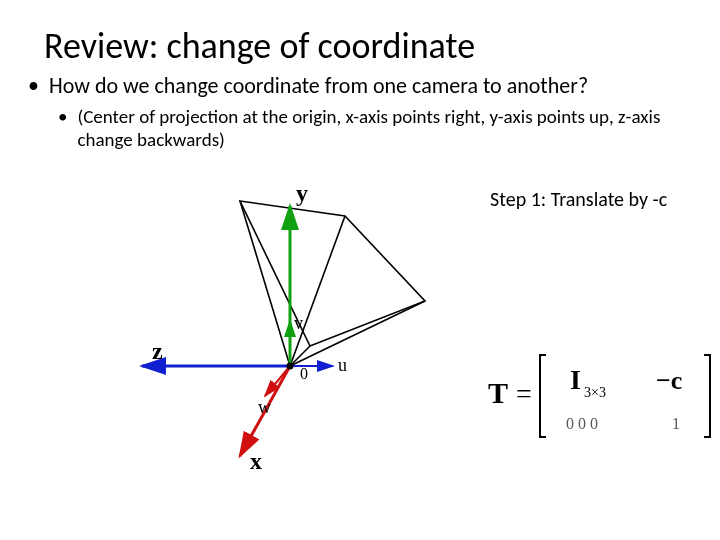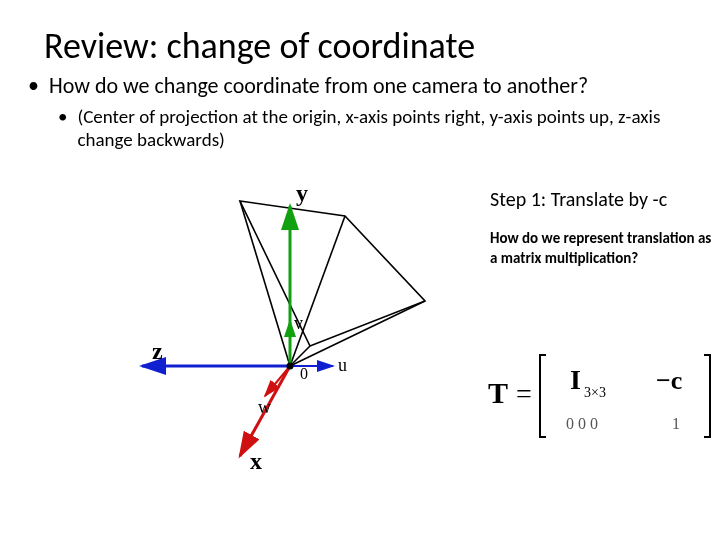--- a/index.html
+++ b/index.html
@@ -119,21 +119,20 @@
     <text x="120" y="298" font-family="Times New Roman,serif" font-size="24" font-weight="700">x</text>
     <text x="22" y="188" font-family="Times New Roman,serif" font-size="24" font-weight="700">z</text>
     <text x="208" y="200" font-family="Times New Roman,serif" font-size="18">u</text>
     <text x="164" y="158" font-family="Times New Roman,serif" font-size="18">v</text>
     <text x="128" y="242" font-family="Times New Roman,serif" font-size="18">w</text>
     <text x="170" y="208" font-family="Times New Roman,serif" font-size="16">0</text>
   </svg>
 
   <div class="right-col">
     <div class="step-text">Step 1: Translate by -c</div>
-    <div class="question-text">How do we represent translation as a matrix multiplication?</div>
   </div>
 
   <svg class="matrix-eq" viewBox="0 0 240 110">
 
     <text x="8" y="62" font-family="Times New Roman,serif" font-size="30" font-weight="700">T</text>
     <text x="36" y="62" font-family="Times New Roman,serif" font-size="28">=</text>
 
     <g stroke="#000" stroke-width="2" fill="none">
       <path d="M66,14 L60,14 L60,96 L66,96"></path>
       <path d="M224,14 L230,14 L230,96 L224,96"></path>

